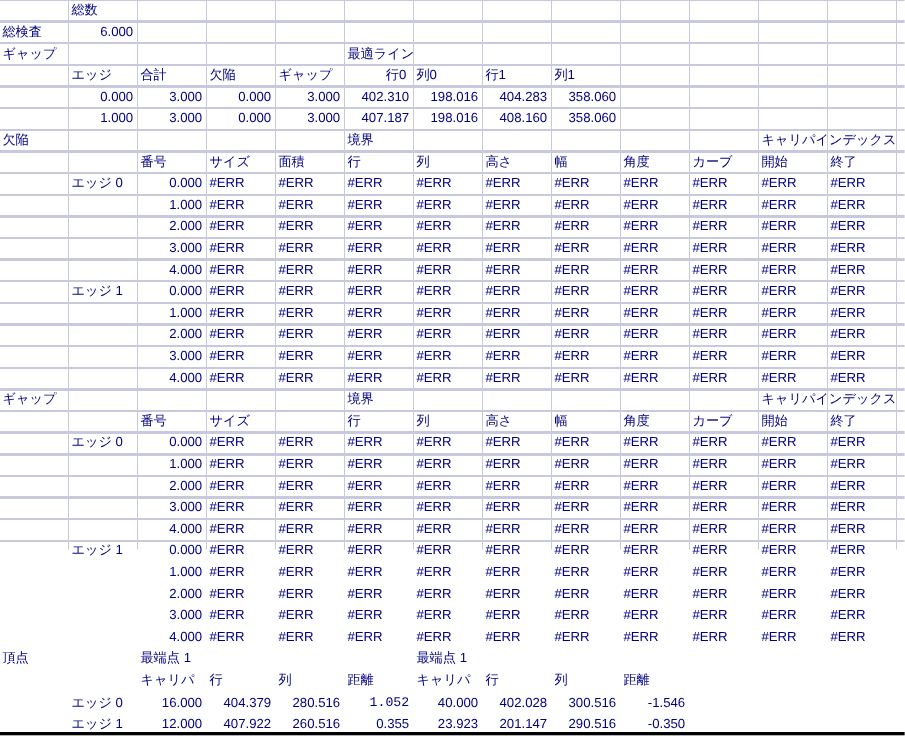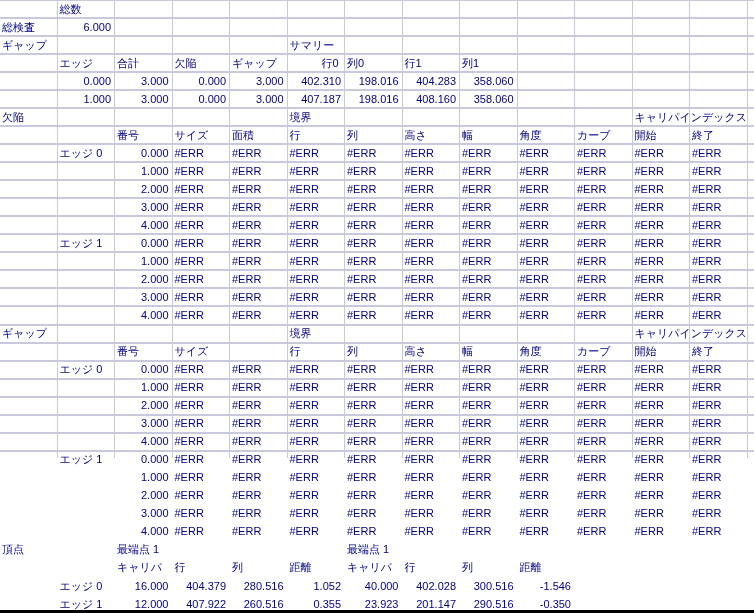--- a/index.html
+++ b/index.html
@@ -86,21 +86,21 @@
       <div class="cell txt" style="grid-area: 2 / 9;"></div>
       <div class="cell txt" style="grid-area: 2 / 10;"></div>
       <div class="cell txt" style="grid-area: 2 / 11;"></div>
       <div class="cell txt" style="grid-area: 2 / 12;"></div>
       <div class="cell txt" style="grid-area: 2 / 13;"></div>
       <div class="cell txt" style="grid-area: 3 / 1;">ギャップ</div>
       <div class="cell txt" style="grid-area: 3 / 2;"></div>
       <div class="cell txt" style="grid-area: 3 / 3;"></div>
       <div class="cell txt" style="grid-area: 3 / 4;"></div>
       <div class="cell txt" style="grid-area: 3 / 5;"></div>
-      <div class="cell txt" style="grid-area: 3 / 6;">サマリー</div>
+      <div class="cell txt" style="grid-area: 3 / 6;">最適ライン</div>
       <div class="cell txt" style="grid-area: 3 / 7;"></div>
       <div class="cell txt" style="grid-area: 3 / 8;"></div>
       <div class="cell txt" style="grid-area: 3 / 9;"></div>
       <div class="cell txt" style="grid-area: 3 / 10;"></div>
       <div class="cell txt" style="grid-area: 3 / 11;"></div>
       <div class="cell txt" style="grid-area: 3 / 12;"></div>
       <div class="cell txt" style="grid-area: 3 / 13;"></div>
       <div class="cell txt" style="grid-area: 4 / 1;"></div>
       <div class="cell txt" style="grid-area: 4 / 2;">エッジ</div>
       <div class="cell txt" style="grid-area: 4 / 3;">合計</div>
@@ -476,21 +476,21 @@
       <div class="cell txt" style="grid-area: 32 / 9;">列</div>
       <div class="cell txt" style="grid-area: 32 / 10;">距離</div>
       <div class="cell txt" style="grid-area: 32 / 11;"></div>
       <div class="cell txt" style="grid-area: 32 / 12;"></div>
       <div class="cell txt" style="grid-area: 32 / 13;"></div>
       <div class="cell txt" style="grid-area: 33 / 1;"></div>
       <div class="cell txt" style="grid-area: 33 / 2;">エッジ 0</div>
       <div class="cell num" style="grid-area: 33 / 3;">16.000</div>
       <div class="cell num" style="grid-area: 33 / 4;">404.379</div>
       <div class="cell num" style="grid-area: 33 / 5;">280.516</div>
-      <div class="cell num" style="grid-area: 33 / 6;">1.052</div>
+      <div class="cell num" style="grid-area: 33 / 6; font-family: Liberation Mono, monospace;">1.052</div>
       <div class="cell num" style="grid-area: 33 / 7;">40.000</div>
       <div class="cell num" style="grid-area: 33 / 8;">402.028</div>
       <div class="cell num" style="grid-area: 33 / 9;">300.516</div>
       <div class="cell num" style="grid-area: 33 / 10;">-1.546</div>
       <div class="cell txt" style="grid-area: 33 / 11;"></div>
       <div class="cell txt" style="grid-area: 33 / 12;"></div>
       <div class="cell txt" style="grid-area: 33 / 13;"></div>
       <div class="cell txt" style="grid-area: 34 / 1;"></div>
       <div class="cell txt" style="grid-area: 34 / 2;">エッジ 1</div>
       <div class="cell num" style="grid-area: 34 / 3;">12.000</div>

